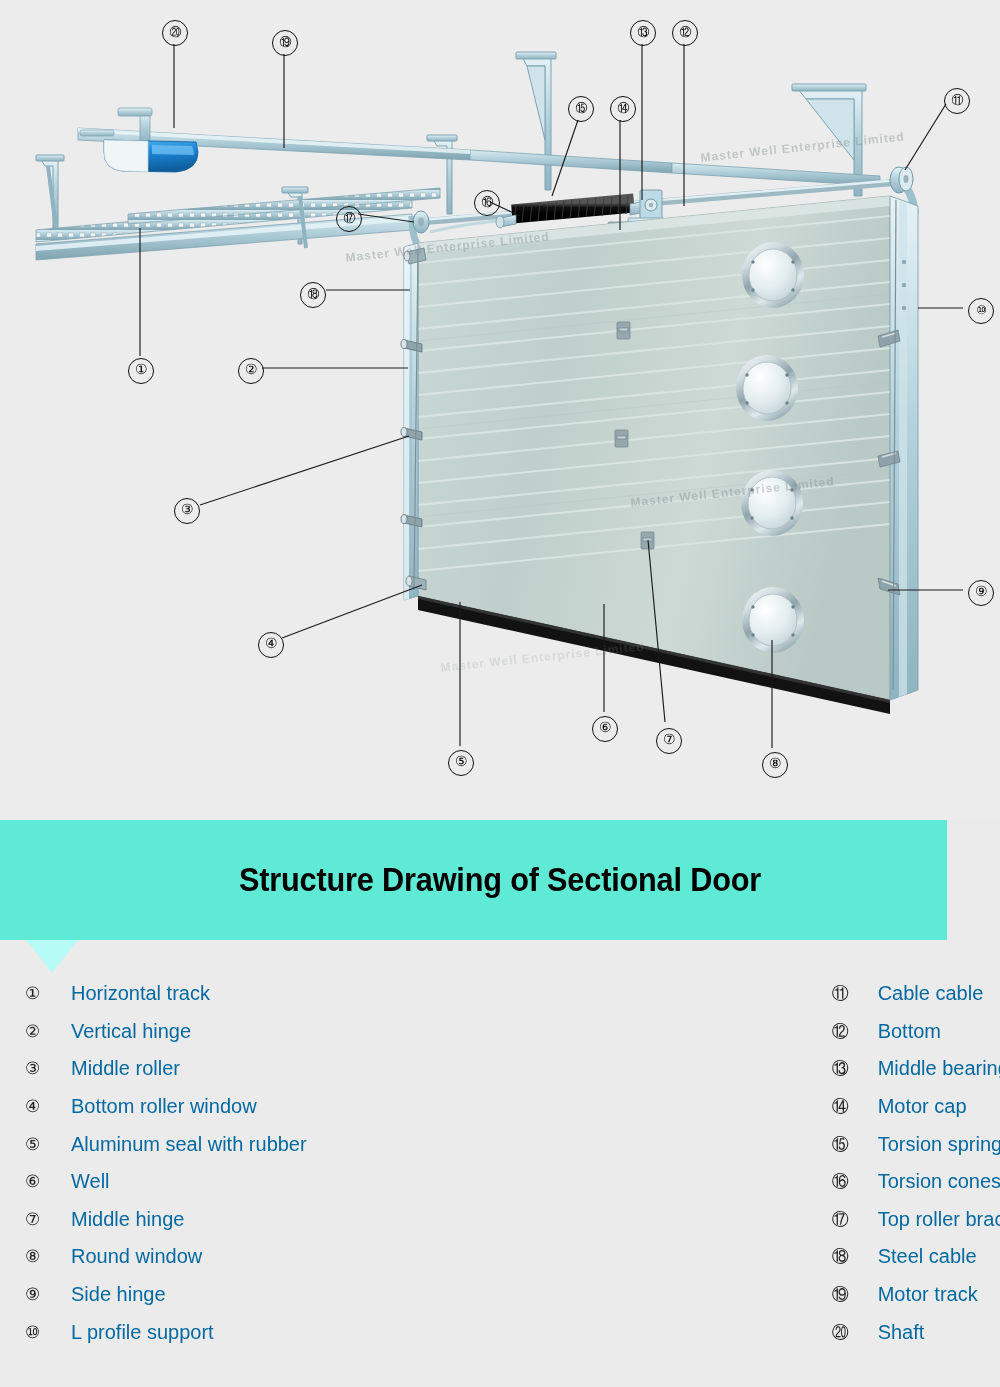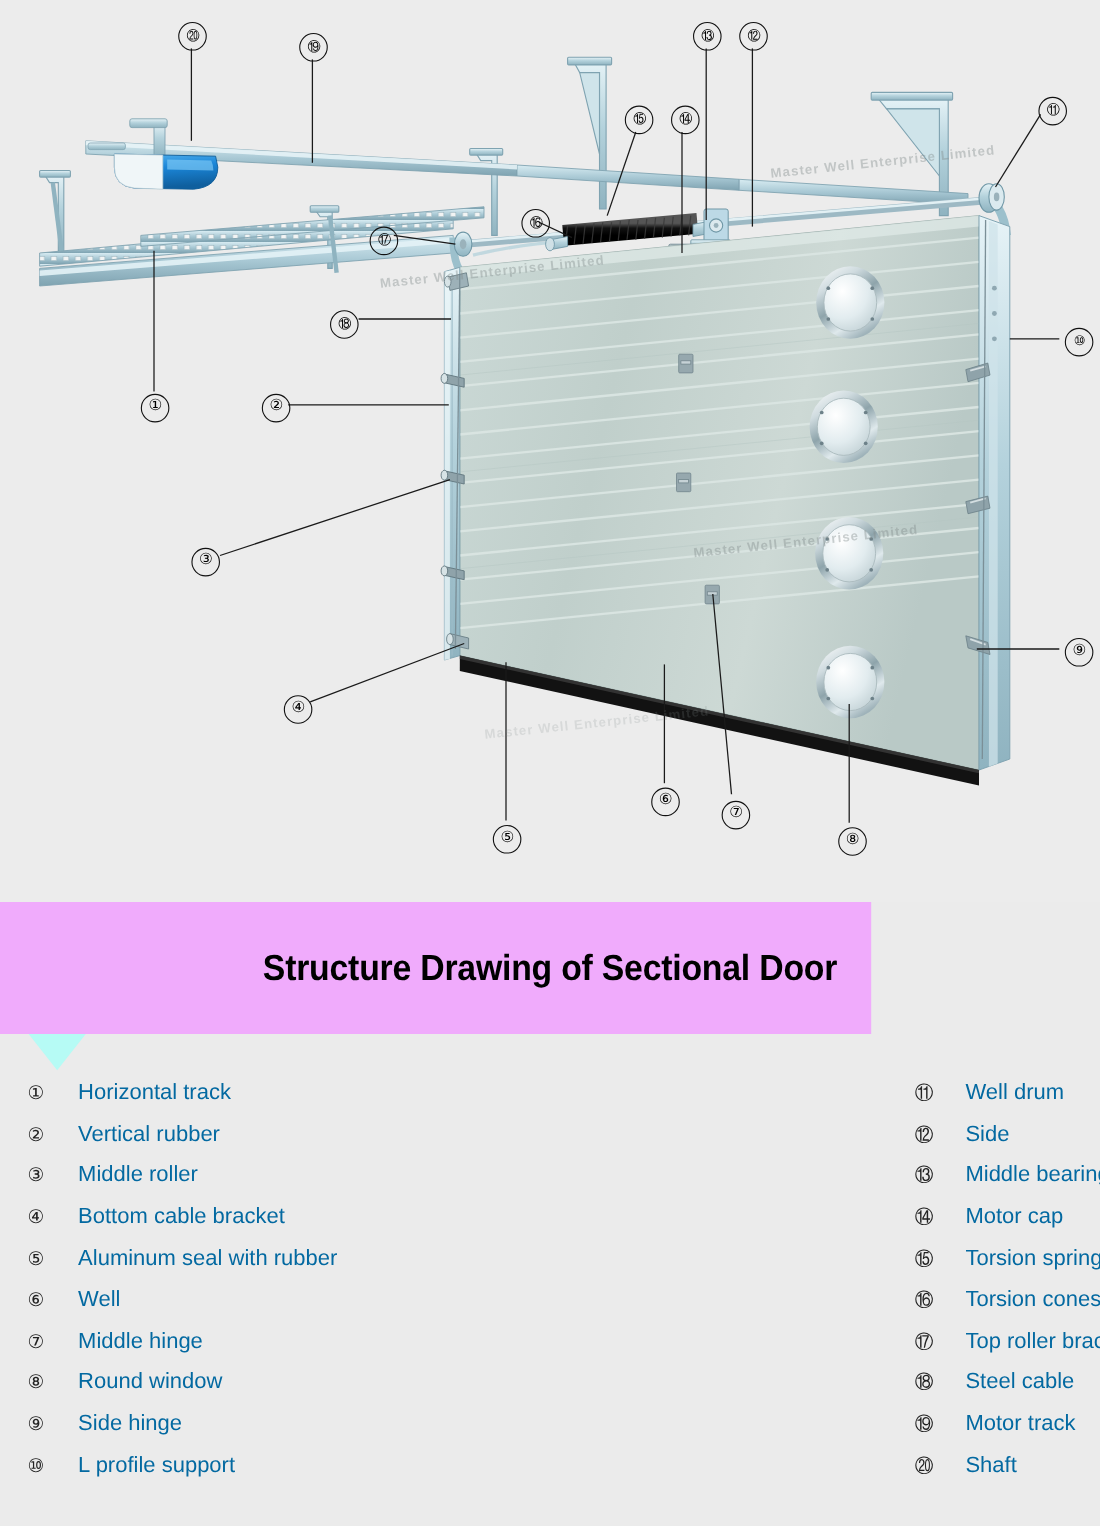--- a/index.html
+++ b/index.html
@@ -32,22 +32,22 @@
   
   .wm{
     position:absolute;color:rgba(130,140,140,.40);
     font-size:12px;font-weight:bold;letter-spacing:1px;
     white-space:nowrap;pointer-events:none;
     font-family:"Liberation Sans",sans-serif;
   }
 
   
   #banner{
-    position:absolute;left:0;top:820px;width:792px;height:120px;
-    background:#f0abfc;
+    position:absolute;left:0;top:820px;width:947px;height:120px;
+    background:#5eead4;
   }
   #banner-title{
     position:absolute;left:0;top:0;width:1000px;height:120px;
     display:flex;align-items:center;justify-content:center;
     font-size:33px;font-weight:bold;color:#000;
     transform:scaleX(.93);
     font-family:"Liberation Sans","DejaVu Sans",sans-serif;
     letter-spacing:-.2px;
   }
   #banner-notch{
@@ -438,29 +438,29 @@
 <div id="banner-notch"></div>
 
 <div id="legend">
   <div class="legend-col left">
       <div class="legend-row">
         <span class="lg-num">①</span>
         <span class="lg-label">Horizontal track</span>
       </div>
       <div class="legend-row">
         <span class="lg-num">②</span>
-        <span class="lg-label">Vertical rubber</span>
+        <span class="lg-label">Vertical hinge</span>
       </div>
       <div class="legend-row">
         <span class="lg-num">③</span>
         <span class="lg-label">Middle roller</span>
       </div>
       <div class="legend-row">
         <span class="lg-num">④</span>
-        <span class="lg-label">Bottom cable bracket</span>
+        <span class="lg-label">Bottom roller window</span>
       </div>
       <div class="legend-row">
         <span class="lg-num">⑤</span>
         <span class="lg-label">Aluminum seal with rubber</span>
       </div>
       <div class="legend-row">
         <span class="lg-num">⑥</span>
         <span class="lg-label">Well</span>
       </div>
       <div class="legend-row">
@@ -476,25 +476,25 @@
         <span class="lg-label">Side hinge</span>
       </div>
       <div class="legend-row">
         <span class="lg-num">⑩</span>
         <span class="lg-label">L profile support</span>
       </div>
     </div>
   <div class="legend-col right">
       <div class="legend-row">
         <span class="lg-num">⑪</span>
-        <span class="lg-label">Well drum</span>
+        <span class="lg-label">Cable cable</span>
       </div>
       <div class="legend-row">
         <span class="lg-num">⑫</span>
-        <span class="lg-label">Side</span>
+        <span class="lg-label">Bottom</span>
       </div>
       <div class="legend-row">
         <span class="lg-num">⑬</span>
         <span class="lg-label">Middle bearing bracket</span>
       </div>
       <div class="legend-row">
         <span class="lg-num">⑭</span>
         <span class="lg-label">Motor cap</span>
       </div>
       <div class="legend-row">

